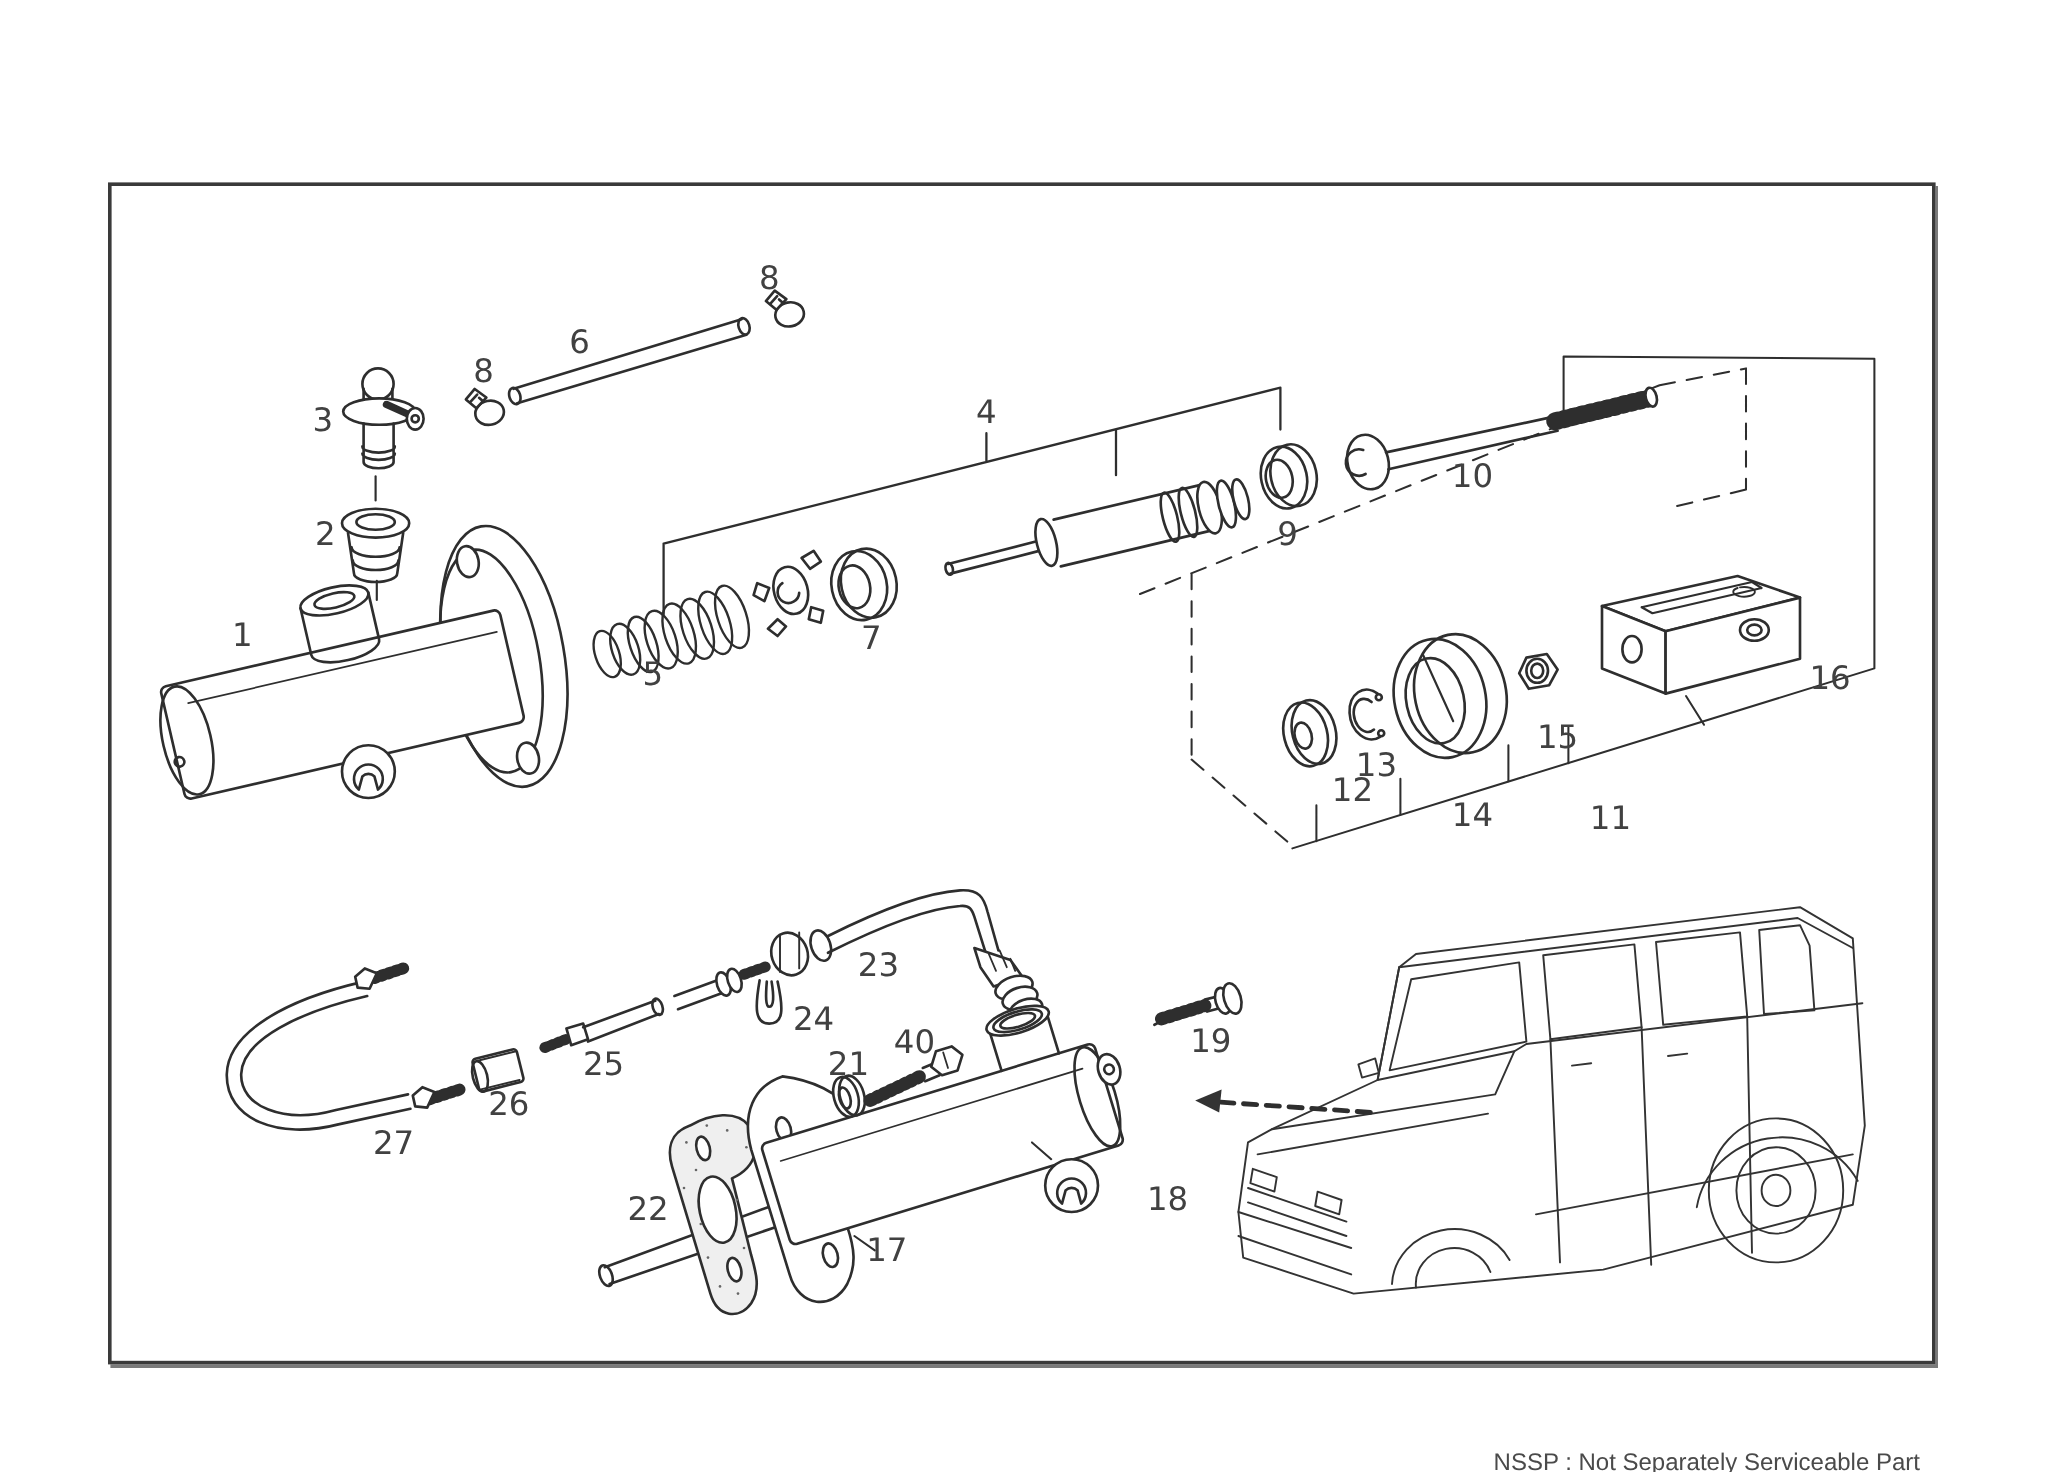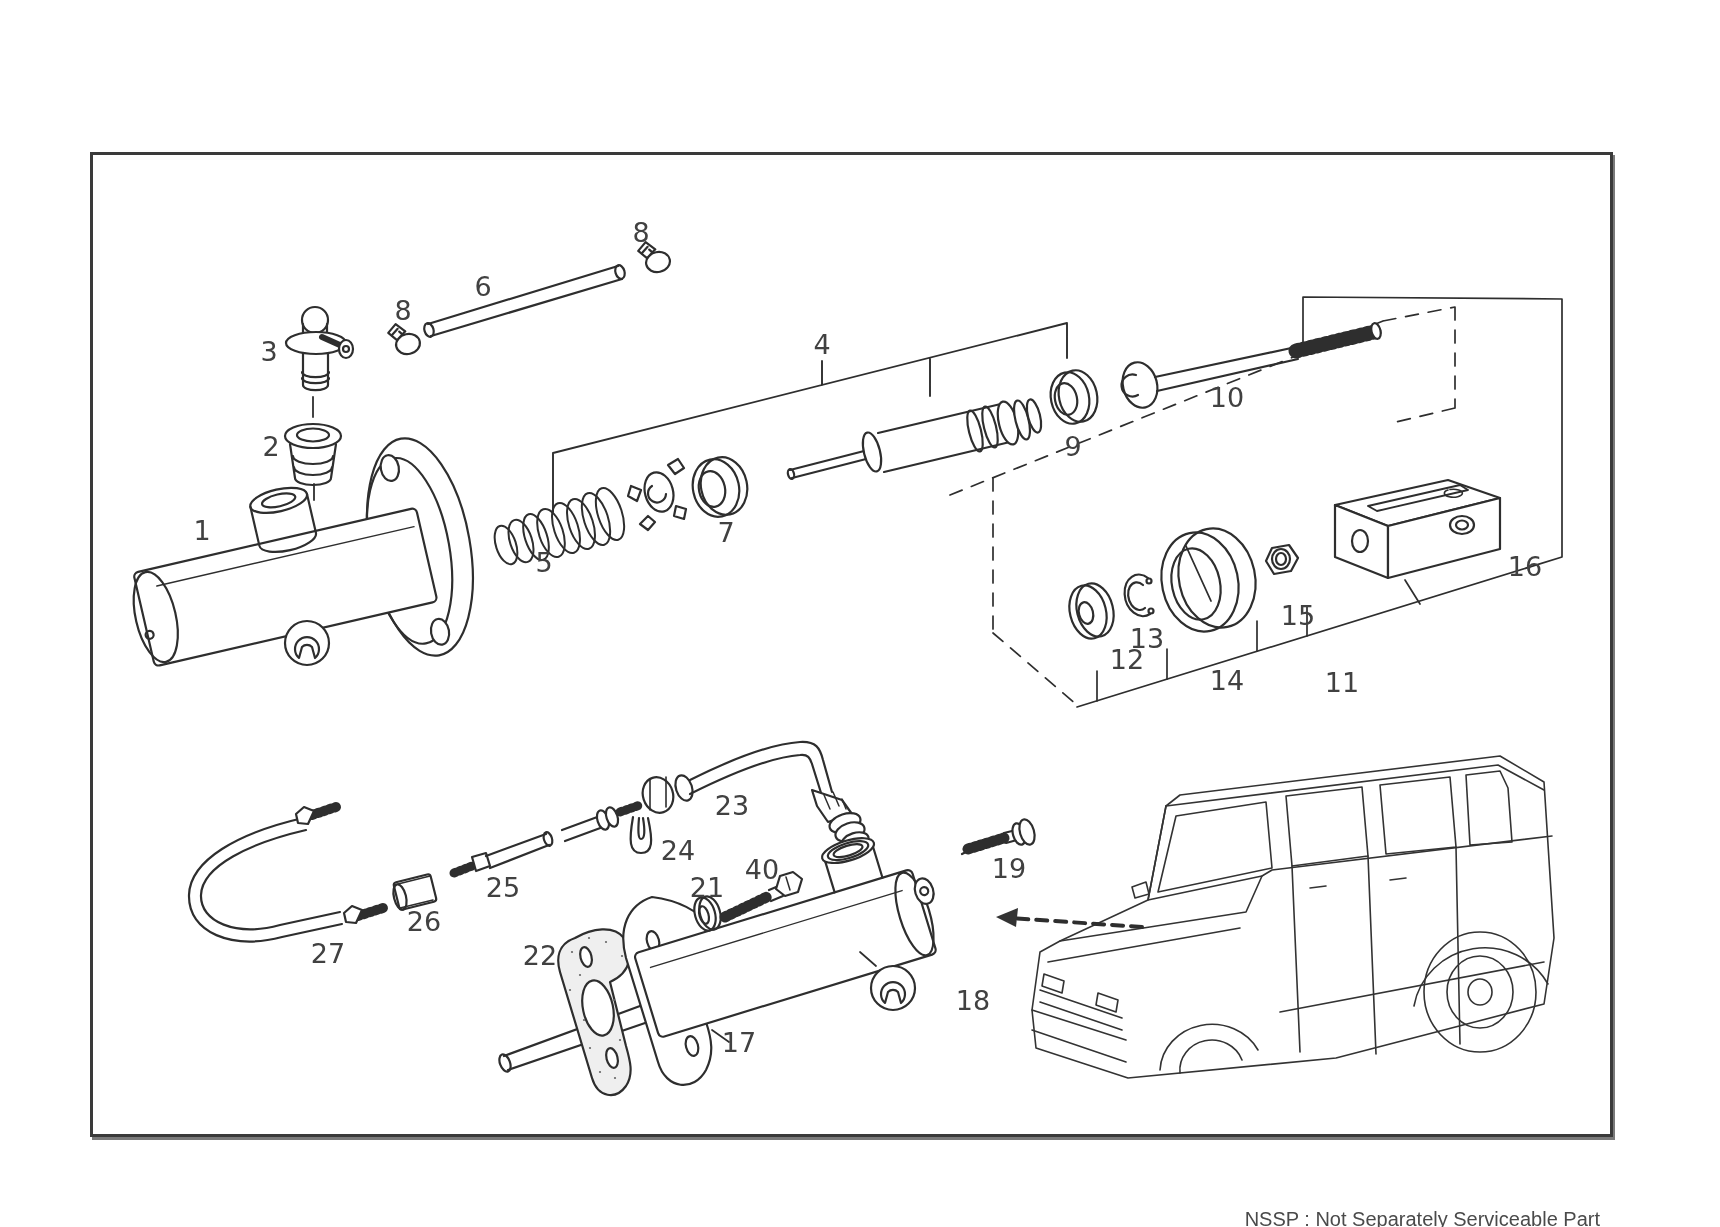--- a/index.html
+++ b/index.html
@@ -328,19 +328,19 @@
     <span class="callout" style="left: 1084px; top: 659px; margin-left: 43px;">12</span>
     <span class="callout" style="left: 1147px; top: 638px;">13</span>
     <span class="callout" style="left: 1227px; top: 680px;">14</span>
     <span class="callout" style="left: 1298px; top: 593px; margin-top: 22px;">15</span>
     <span class="callout" style="left: 1477px; top: 566px; margin-left: 48px;">16</span>
     <span class="callout" style="left: 739px; top: 1042px;">17</span>
     <span class="callout" style="left: 929px; top: 1000px; margin-left: 44px;">18</span>
     <span class="callout" style="left: 1009px; top: 868px;">19</span>
     <span class="callout" style="left: 762px; top: 869px;">40</span>
     <span class="callout" style="left: 707px; top: 887px;">21</span>
-    <span class="callout" style="left: 540px; top: 955px;">22</span>
+    <span class="callout" style="left: 540px; top: 1008px;">22</span>
     <span class="callout" style="left: 732px; top: 805px;">23</span>
     <span class="callout" style="left: 678px; top: 850px;">24</span>
     <span class="callout" style="left: 503px; top: 887px;">25</span>
     <span class="callout" style="left: 424px; top: 921px;">26</span>
     <span class="callout" style="left: 328px; top: 953px;">27</span>
   </div>
 
 </body></html>

